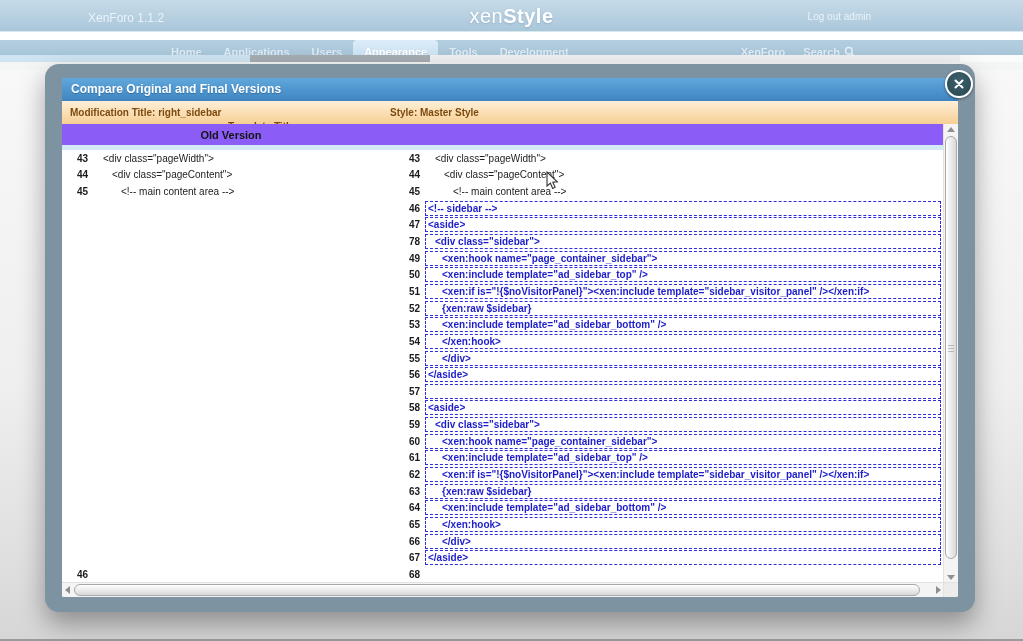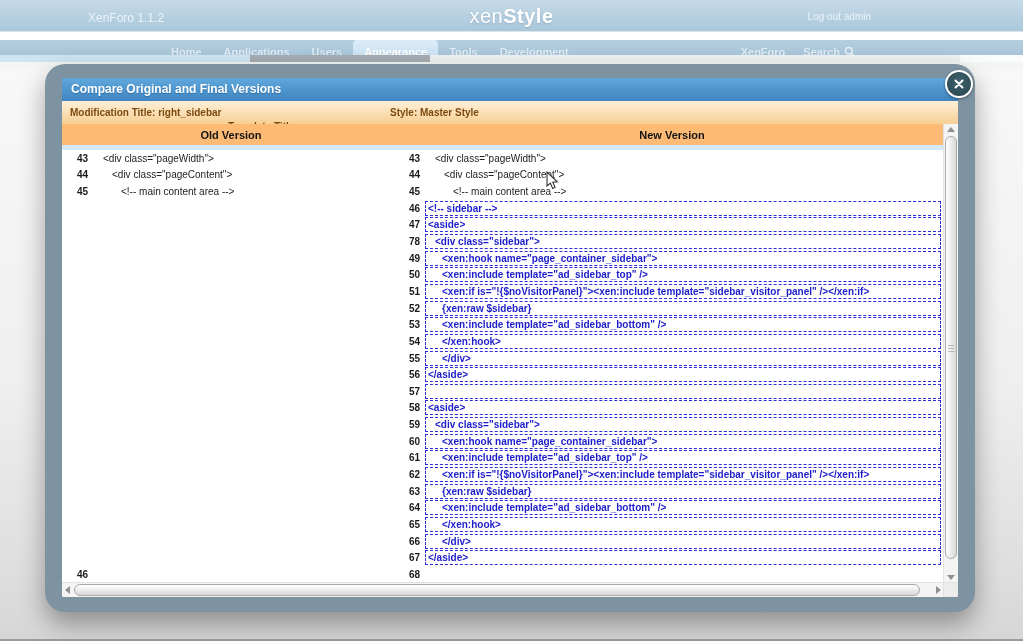--- a/index.html
+++ b/index.html
@@ -30,35 +30,35 @@
   .strip1 .s-a{width:250px;background:#cfe4f2;}
   .strip1 .s-b{width:180px;background:#a6adb2;}
   .strip1 .s-c{flex:1;background:#eef0f1;}
   .strip1 .s-d{width:63px;background:#fafbfb;}
   .strip2{position:absolute;top:62px;left:0;right:0;height:8px;background:#f4f5f5;}
   .page-bg{position:absolute;top:70px;left:0;right:0;bottom:0;
     background:linear-gradient(#f8f8f8 0%,#efefef 55%,#dedede 88%,#d6d6d6 100%);}
   .bottom-line{position:absolute;left:0;right:0;bottom:0;height:2px;background:#9b9b9b;}
   
   .modal{position:absolute;left:45px;top:64px;width:930px;height:548px;background:#7e93a2;
-    border-radius:20px;box-shadow:0 12px 26px rgba(0,0,0,.35);}
+    border-radius:14px;box-shadow:0 12px 26px rgba(0,0,0,.35);}
   .close{position:absolute;top:6px;right:2px;width:24px;height:24px;border-radius:50%;
     background:radial-gradient(circle at 50% 35%,#3d606c,#294750);border:2px solid #fff;
     box-shadow:0 1px 3px rgba(0,0,0,.45);display:flex;align-items:center;justify-content:center;cursor:pointer;}
   .modal-inner{position:absolute;left:17px;right:17px;top:14px;bottom:15px;display:flex;flex-direction:column;
     border-radius:2px;overflow:hidden;}
   .title-bar{height:23px;flex:none;background:linear-gradient(#60a8dc,#3f84c0);
     color:#fff;font-size:12px;font-weight:bold;line-height:23px;padding-left:9px;text-shadow:0 1px 1px rgba(0,60,110,.4);}
   .info-bar{height:23px;flex:none;background:linear-gradient(#feefd8,#f7cf93);
     font-size:10px;font-weight:bold;color:#7c4a0e;display:flex;align-items:center;padding-left:8px;}
   .info-item1{width:158px;}
   .info-item2{width:162px;margin-top:39px;}
   .content{flex:1;position:relative;background:#fff;}
   .diff{position:absolute;left:0;top:0;right:14px;bottom:14px;overflow:hidden;background:#fff;}
-  .colheads{height:21px;position:relative;font-size:11px;font-weight:bold;color:#141414;background:#fdba74;}
+  .colheads{height:21px;position:relative;font-size:11px;font-weight:bold;color:#141414;background:#8b5cf6;}
   .colheads .oh{position:absolute;left:0;width:338px;text-align:center;line-height:22px;}
   .colheads .nh{position:absolute;left:338px;right:0;text-align:center;line-height:22px;}
   .headstrip{height:5px;background:#d3e9f6;}
   .rows{position:absolute;top:26px;left:0;right:0;bottom:0;}
   .col{position:absolute;top:0;bottom:0;}
   .col-old{left:0;width:338px;}
   .col-new{left:338px;right:0;}
   .drow{height:16.65px;display:flex;align-items:center;font-size:10px;color:#222;}
   .col-new .drow{padding-right:3px;}
   .lnum{font-weight:bold;font-size:10px;text-align:right;flex:none;color:#1a1a1a;}
@@ -134,21 +134,20 @@
     </div>
     <div class="info-bar">
       <span class="info-item1">Modification Title: right_sidebar</span>
       <span class="info-item2">Template Title: PAGE_CONTAINER</span>
       <span class="info-item3">Style: Master Style</span>
     </div>
     <div class="content">
       <div class="diff">
         <div class="colheads">
           <div class="oh">Old Version</div>
-          <div class="nh">New Version</div>
         </div>
         <div class="headstrip"></div>
         <div class="rows">
           <div class="col col-old">
               <div class="drow">
                 <span class="lnum">43</span>
                 <span class="lcode" style="padding-left: 15px;">&lt;div class="pageWidth"&gt;</span>
               </div>
               <div class="drow">
                 <span class="lnum">44</span>

